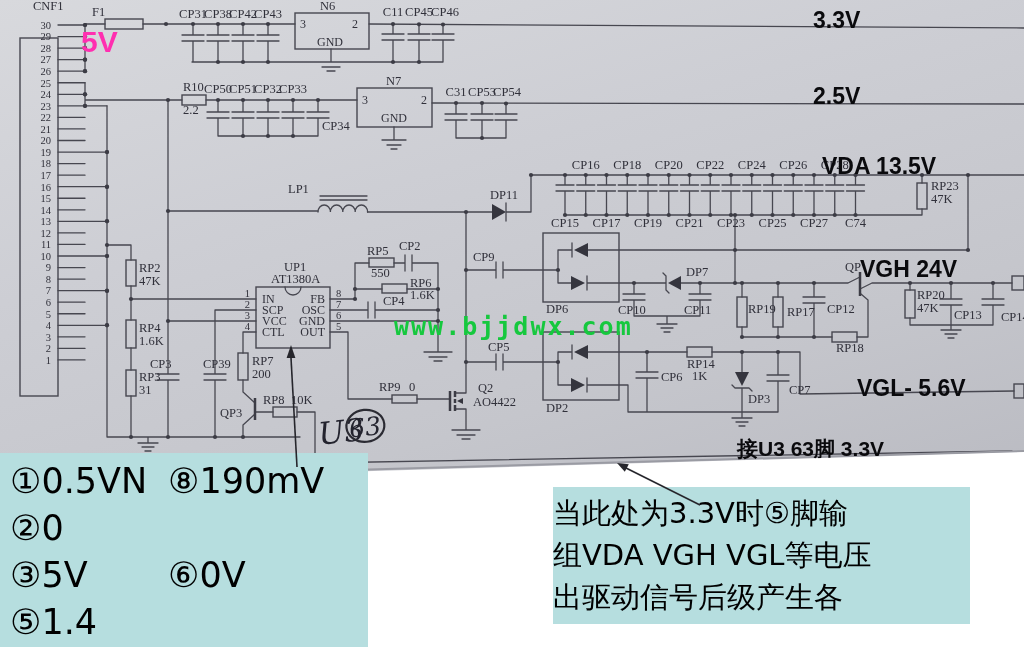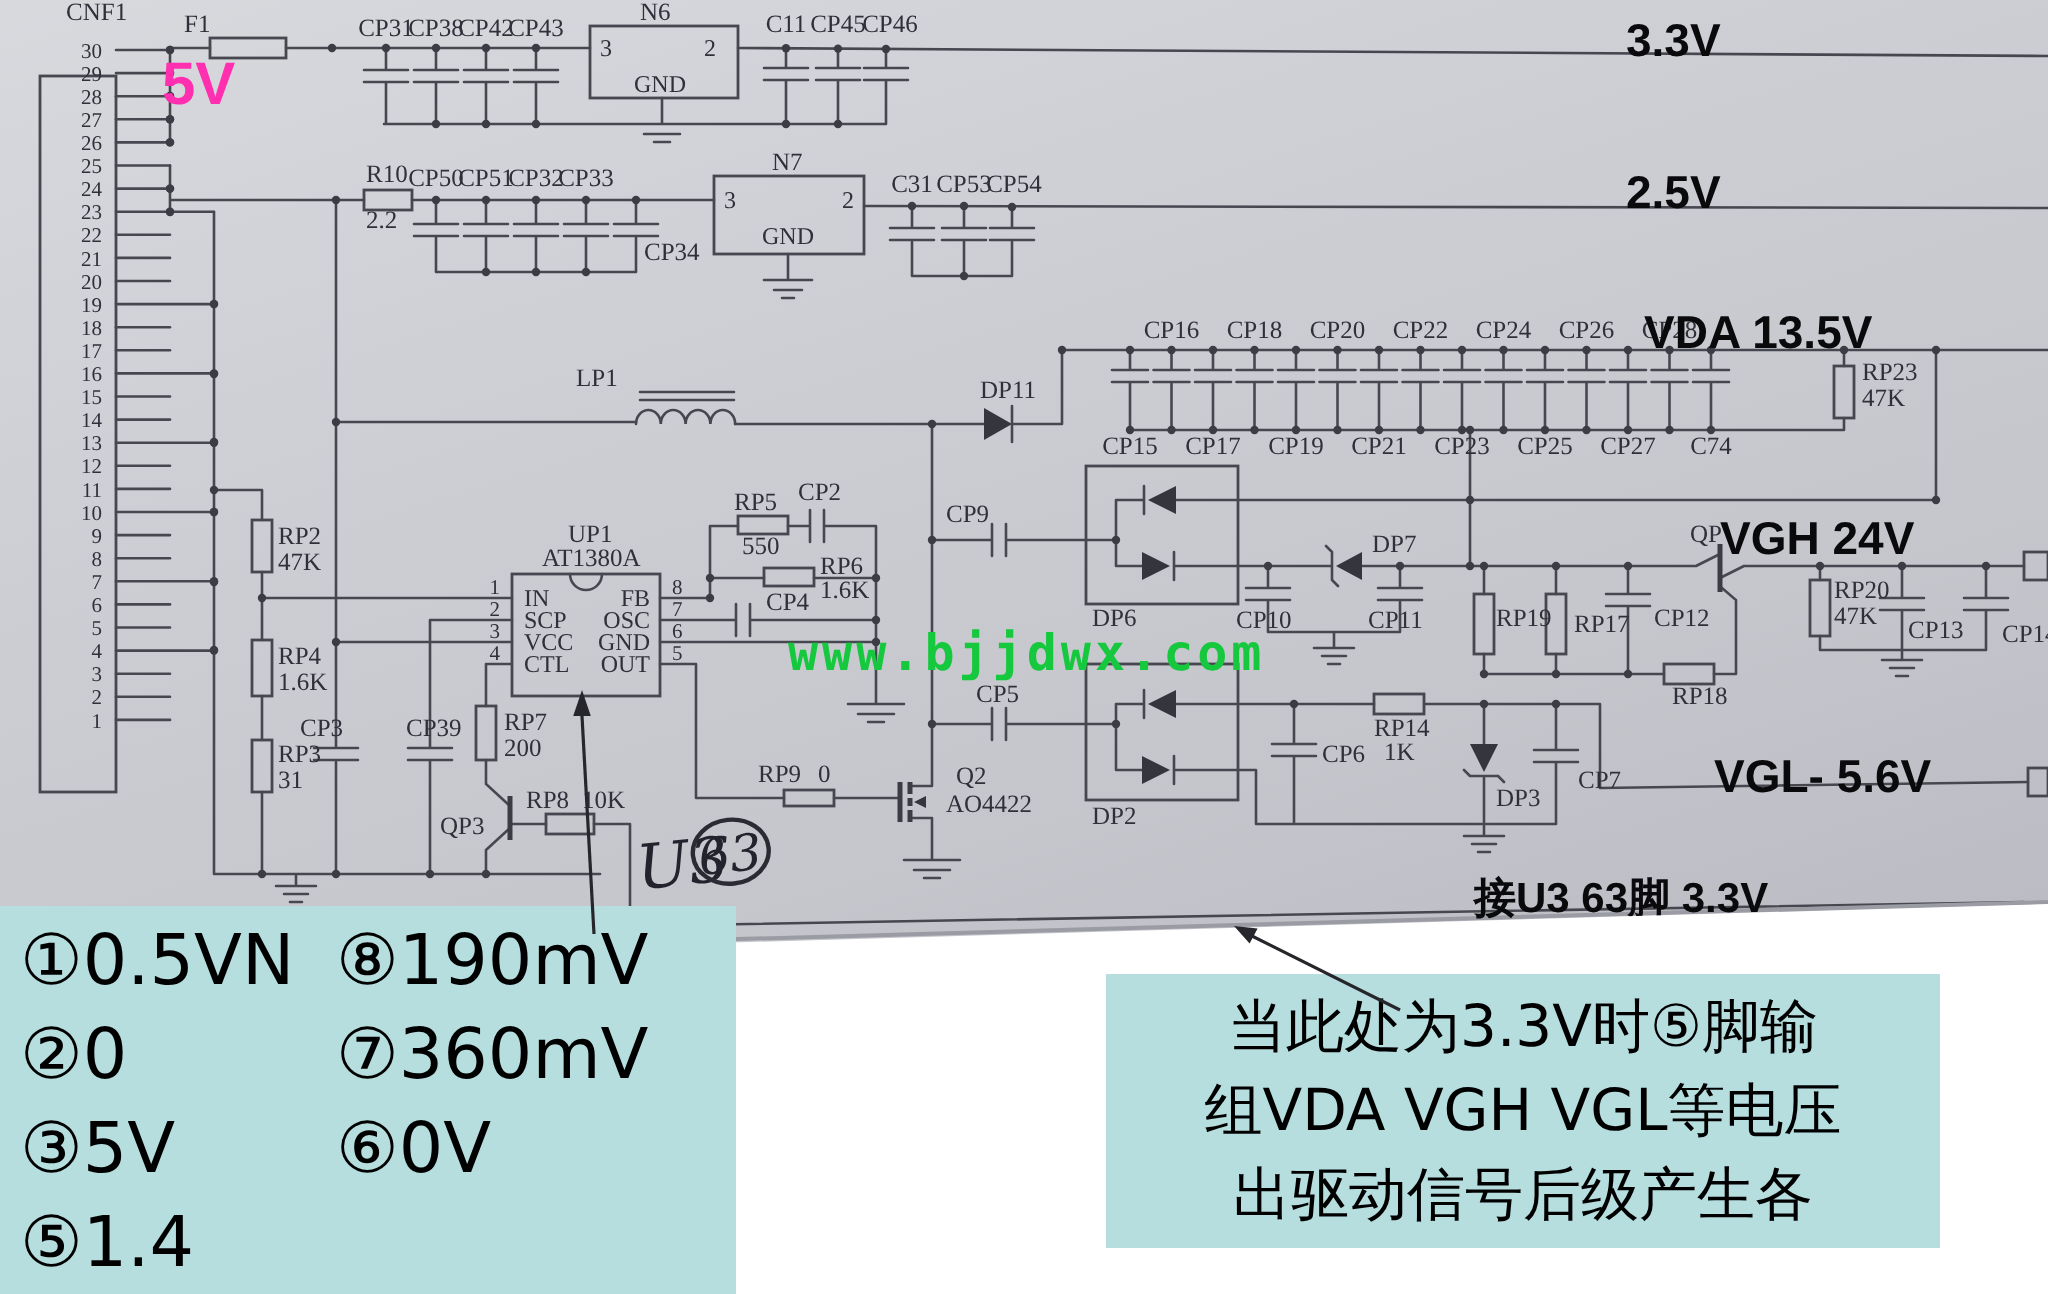--- a/index.html
+++ b/index.html
@@ -26,21 +26,21 @@
       fill:#16c83e;letter-spacing:2px}
   .hand{font-family:"DejaVu Serif",serif;font-style:italic;fill:#23232e}
   .cyanbox{position:absolute;background:#b6dedf;color:#000}
   #leftbox{left:0;top:453px;width:368px;height:194px;
            font-family:"DejaVu Sans","Liberation Sans",sans-serif;font-size:35px;
            padding:8px 0 0 10px;box-sizing:border-box}
   #leftbox .row{display:flex;height:47px;align-items:flex-start}
   #leftbox .cell1{width:158px}
   #rightbox{left:553px;top:487px;width:417px;height:137px;
             font-family:"DejaVu Sans","Liberation Sans",sans-serif;font-size:29px;
-            line-height:42px;text-align:center;padding-top:5px;box-sizing:border-box}
+            line-height:42px;padding-top:5px;box-sizing:border-box}
   #overlay{position:absolute;left:0;top:0;pointer-events:none}
   .arrow{stroke:#26262c;stroke-width:1.6;fill:none}
   .ah{fill:#26262c;stroke:none}
 </style>
 </head>
 <body>
 
 <div id="stage">
 
   <div id="photo">
@@ -483,21 +483,20 @@
     </svg>
   </div>
 
   <div id="leftbox" class="cyanbox">
     <div class="row">
       <span class="cell1"><span>①</span><span>0.5VN</span></span>
       <span><span>⑧</span><span>190mV</span></span>
     </div>
     <div class="row">
       <span class="cell1"><span>②</span><span>0</span></span>
-      <span><span>⑦</span><span>360mV</span></span>
     </div>
     <div class="row">
       <span class="cell1"><span>③</span><span>5V</span></span>
       <span><span>⑥</span><span>0V</span></span>
     </div>
     <div class="row">
       <span><span>⑤</span><span>1.4</span></span>
     </div>
   </div>
 

